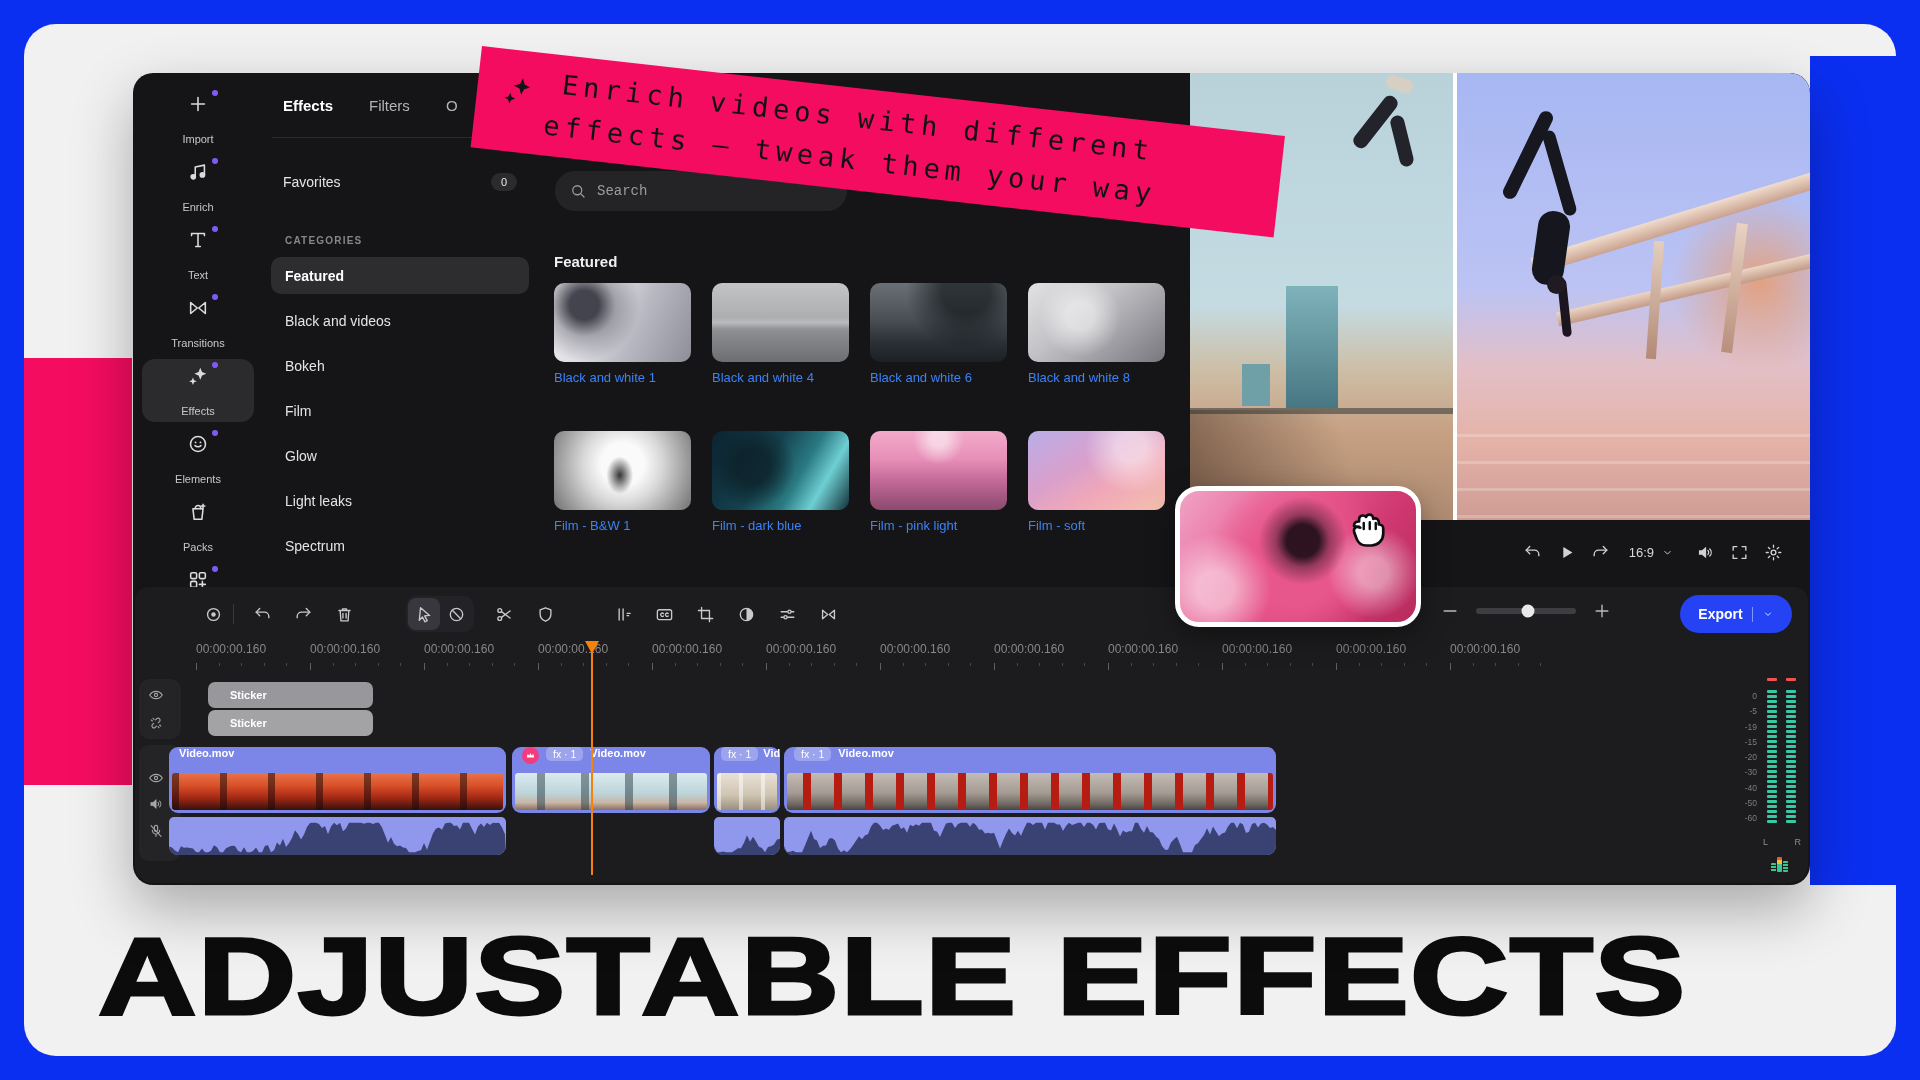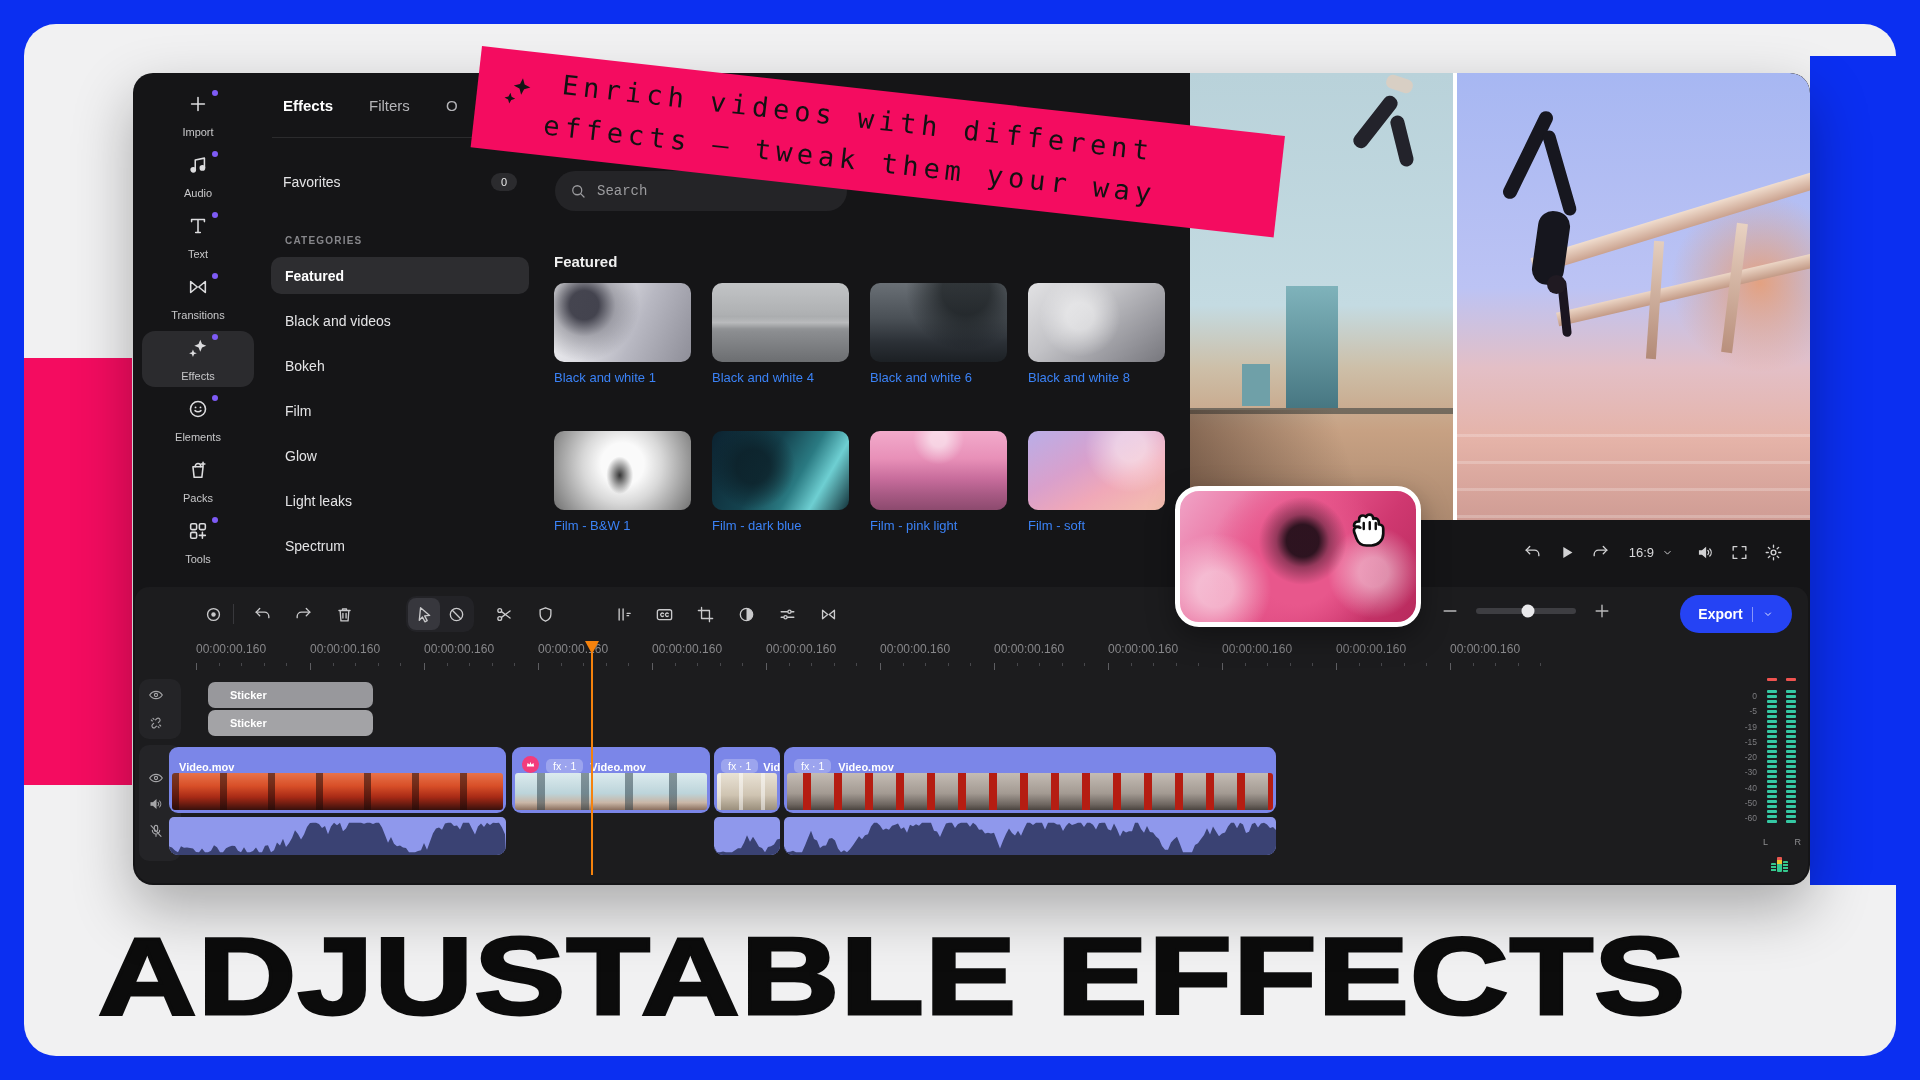--- a/index.html
+++ b/index.html
@@ -8,21 +8,21 @@
   .canvas{position:absolute;left:24px;top:24px;width:1872px;height:1032px;background:#F1F1F2;border-radius:32px;overflow:hidden}
   .pink-rect{position:absolute;left:0;top:334px;width:108px;height:427px;background:#F40C60;z-index:6}
   .blue-rect{position:absolute;left:1786px;top:32px;width:86px;height:829px;background:#0B2FF1;z-index:5}
 
   
   .app{position:absolute;left:109px;top:49px;width:1677px;height:812px;background:#151517;border-radius:20px;z-index:10;box-shadow:0 24px 60px rgba(0,0,0,.30);overflow:hidden;color:#D8D8DA}
   svg{display:block}
 
   
   #sidebar{position:absolute;left:0;top:14px;width:130px;display:flex;flex-direction:column;align-items:center;gap:5px}
-  .sb-item{width:112px;padding:6px 0 5px;display:flex;flex-direction:column;align-items:center;gap:11px;border-radius:13px;cursor:pointer}
+  .sb-item{width:112px;padding:6px 0 5px;display:flex;flex-direction:column;align-items:center;gap:18px;border-radius:13px;cursor:pointer}
   .sb-item.active{background:#2B2B2E}
   .sb-ico{position:relative;width:22px;height:22px;color:#DCDCDE}
   .sb-ico svg{width:22px;height:22px}
   .dot{position:absolute;right:-9px;top:-3px;width:6px;height:6px;border-radius:50%;background:#7E5BF6}
   .sb-label{font-size:11px;color:#C8C8CA}
 
   
   #tabs{position:absolute;left:150px;top:24px;display:flex;gap:36px}
   .tab{font-size:15px;color:#B4B4B8;cursor:pointer}
   .tab.active{color:#FFF;font-weight:bold}
@@ -113,21 +113,21 @@
   .ticks i.maj{height:7px;background:#5E5E62}
 
   
   .gut{position:absolute;left:4px;width:42px;background:#242427;border-radius:10px}
   .gut1{top:92px;height:60px}.gut2{top:158px;height:116px}
   .gico{position:absolute;left:13px;width:16px;height:16px;color:#A5A5A8}
   .gico svg{width:16px;height:16px}
   .sticker-clip{position:absolute;left:73px;width:165px;height:26px;background:#98989C;border-radius:7px;color:#FFF;font-size:11px;font-weight:bold;display:flex;align-items:center;padding-left:22px}
   .sc-a{top:95px}.sc-b{top:123px;background:#A3A3A6}
   .clip{position:absolute;top:160px;height:66px;background:#7B86E8;border-radius:9px}
-  .clip-head{height:26px;display:flex;align-items:flex-end;gap:7px;padding:0 10px;font-size:11px;font-weight:bold;color:#FFF;white-space:nowrap;overflow:hidden}
+  .clip-head{height:26px;display:flex;align-items:flex-start;gap:7px;padding:0 10px;font-size:11px;font-weight:bold;color:#FFF;white-space:nowrap;overflow:hidden}
   .crown-badge{flex:0 0 17px;width:17px;height:17px;border-radius:50%;background:#F23C7C;display:flex;align-items:center;justify-content:center;color:#FFF}
   .crown-badge svg{width:11px;height:11px}
   .fx-pill{background:rgba(255,255,255,.25);border-radius:5px;padding:1px 7px;font-size:10.5px;font-weight:normal}
   .clip-thumbs{position:absolute;left:3px;right:3px;top:26px;height:37px;border-radius:3px}
   .clip-audio{position:absolute;left:0;right:0;top:70px;height:38px;background:#8F98EC;border-radius:5px 5px 9px 9px;overflow:hidden}
   .th-sunset{background:repeating-linear-gradient(90deg,rgba(30,10,8,.55) 0 7px,transparent 7px 48px),linear-gradient(180deg,#e8734a 0%,#d84f28 35%,#a82a16 65%,#38100c 100%)}
   .th-teal{background:repeating-linear-gradient(90deg,rgba(40,60,70,.5) 22px 30px,transparent 30px 66px),linear-gradient(180deg,#dcebee 0%,#bcd4da 55%,#c9b6a6 80%,#8a6f5e 100%)}
   .th-women{background:repeating-linear-gradient(90deg,rgba(255,255,255,.5) 0 4px,transparent 4px 22px),linear-gradient(180deg,#e9e2d5 0%,#cfc4b2 60%,#9b8f7c 100%)}
   .th-doors{background:repeating-linear-gradient(90deg,transparent 0 16px,#b51d12 16px 24px,transparent 24px 31px),linear-gradient(180deg,#c4bcb4 0%,#a39a92 55%,#6e6660 85%,#4a443f 100%)}
 
@@ -189,21 +189,21 @@
   </div>
         <div class="sb-item">
    <span class="sb-ico">
             <svg viewBox="0 0 24 24" fill="none" stroke="currentColor" stroke-width="1.7" stroke-linecap="round" stroke-linejoin="round">
               <path d="M9 17V6.5L19 4.5V15"></path>
               <circle cx="6.8" cy="17.2" r="2.3" fill="currentColor"></circle>
               <circle cx="16.8" cy="15.2" r="2.3" fill="currentColor"></circle>
             </svg>
             <i class="dot"></i>
           </span>
-   <span class="sb-label">Audio</span>
+   <span class="sb-label">Enrich</span>
   </div>
         <div class="sb-item">
    <span class="sb-ico">
             <svg viewBox="0 0 24 24" fill="none" stroke="currentColor" stroke-width="1.7" stroke-linecap="round" stroke-linejoin="round">
               <path d="M5 5h14M5 5v2.2M19 5v2.2M12 5v14M9.5 19h5"></path>
             </svg>
             <i class="dot"></i>
           </span>
    <span class="sb-label">Text</span>
   </div>

